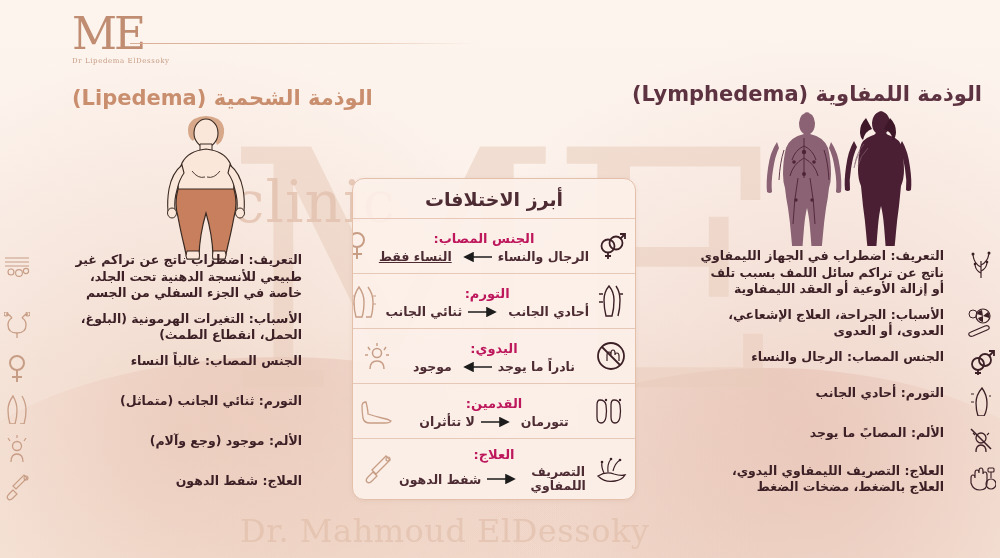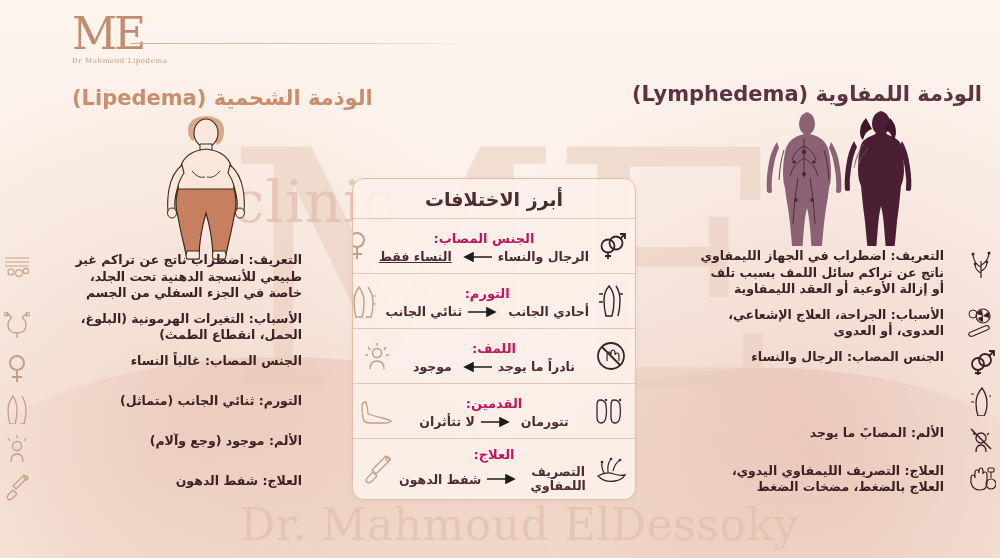--- a/index.html
+++ b/index.html
@@ -55,21 +55,21 @@
     font-family: "DejaVu Serif", "Liberation Serif", serif;
     font-size: 58px;
     color: #e3c0ad;
     opacity: .78;
     letter-spacing: 1px;
   }
   .wm-doc {
     position: absolute;
     left: 240px; bottom: 8px;
     font-family: "DejaVu Serif", "Liberation Serif", serif;
-    font-size: 44px;
+    font-size: 32px;
     color: #e0bca8;
     opacity: .62;
     white-space: nowrap;
     letter-spacing: .5px;
   }
 
   
   .logo-wrap {
     position: absolute; left: 72px; top: 12px;
     width: 520px; height: 56px;
@@ -180,21 +180,21 @@
 <div class="bg-wash"></div>
 <div class="bg-swoosh"></div>
 <div class="bg-swoosh2"></div>
 <div class="wm-me">ME</div>
 <div class="wm-clinic">clinic</div>
 <div class="wm-doc">Dr. Mahmoud ElDessoky</div>
 
 <div class="logo-wrap">
   <div style="direction:ltr;text-align:left;">
     <div class="logo-mark">ME</div>
-    <div class="logo-sub">Dr Mahmoud Lipedema</div>
+    <div class="logo-sub">Dr Lipedema ElDessoky</div>
   </div>
 </div>
 <div class="logo-rule"></div>
 
 <div class="head head-right">الوذمة اللمفاوية (Lymphedema)</div>
 <div class="head head-left">الوذمة الشحمية (Lipedema)</div>
 
 <div class="fig-lipedema">
   <svg width="108" height="150" viewBox="0 0 108 150">
 
@@ -337,21 +337,21 @@
 
   <div class="crow">
     <span class="ico">
       <svg width="30" height="30" viewBox="0 0 30 30">
         <circle cx="15" cy="15" r="13" fill="none" stroke="#3c2026" stroke-width="1.8"></circle>
         <path d="M6 6 L24 24" stroke="#3c2026" stroke-width="1.8"></path>
         <path d="M11 20 v-6 q0 -3 2 -3 q2 0 2 3 v-2 q0 -3 2 -3 q2 0 2 3 v2 q0 -2 2 -2 q2 0 2 3 v5" fill="none" stroke="#3c2026" stroke-width="1.2"></path>
       </svg>
     </span>
     <span class="mid">
-      <span class="lbl">اللمف:</span>
+      <span class="lbl">اليدوي:</span>
       <span class="vals">
         <span class="v-right">نادراً ما يوجد</span>
         <span class="arrow">
           <svg width="34" height="10" viewBox="0 0 34 10">
               <path d="M34 5 H7 M7 5 l8 -4 v8z" fill="#1d1d1d" stroke="#1d1d1d" stroke-width="1.6"></path>
             </svg>
         </span>
         <span class="v-left">موجود</span>
       </span>
     </span>
@@ -487,20 +487,21 @@
 
   <div class="fact">
     <span class="f-ico">
       <svg width="26" height="30" viewBox="0 0 26 30">
         <path d="M14 2 q5 7 5 15 q0 8 -3 13 h-6 q-2 -6 -2 -13 q0 -8 6 -15z" fill="none" stroke="#3c2026" stroke-width="1.3"></path>
         <g stroke="#3c2026" stroke-width="1.1">
             <path d="M3 8 h3 M3 16 h3 M23 10 h-2"></path>
           </g>
       </svg>
     </span>
+    <span class="f-txt">التورم: أحادي الجانب</span>
   </div>
 
   <div class="fact">
     <span class="f-ico">
       <svg width="26" height="28" viewBox="0 0 26 28">
         <circle cx="13" cy="12" r="5" fill="none" stroke="#3c2026" stroke-width="1.3"></circle>
         <path d="M8 26 q0 -7 5 -7 q5 0 5 7" fill="none" stroke="#3c2026" stroke-width="1.3"></path>
         <path d="M3 3 L23 23" stroke="#3c2026" stroke-width="1.6"></path>
         <g stroke="#3c2026" stroke-width="1.1">
             <path d="M5 7 l2 2 M21 7 l-2 2"></path>

